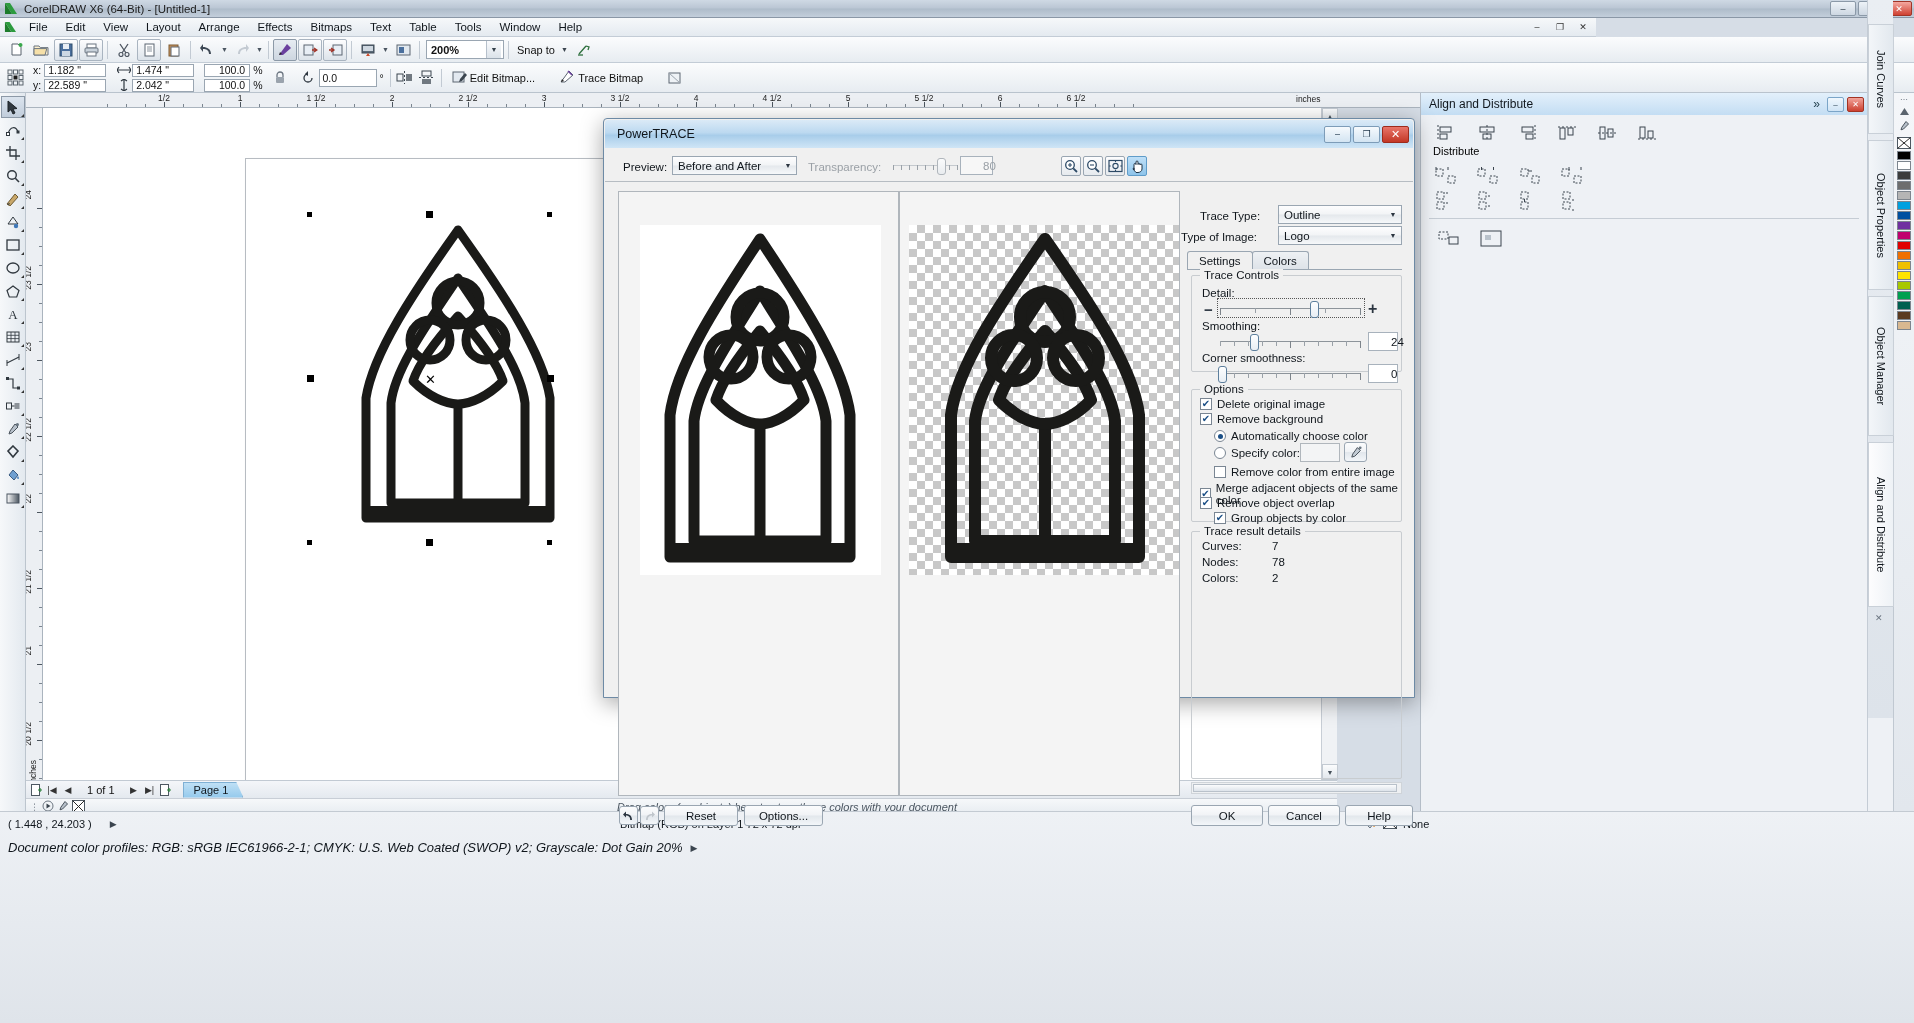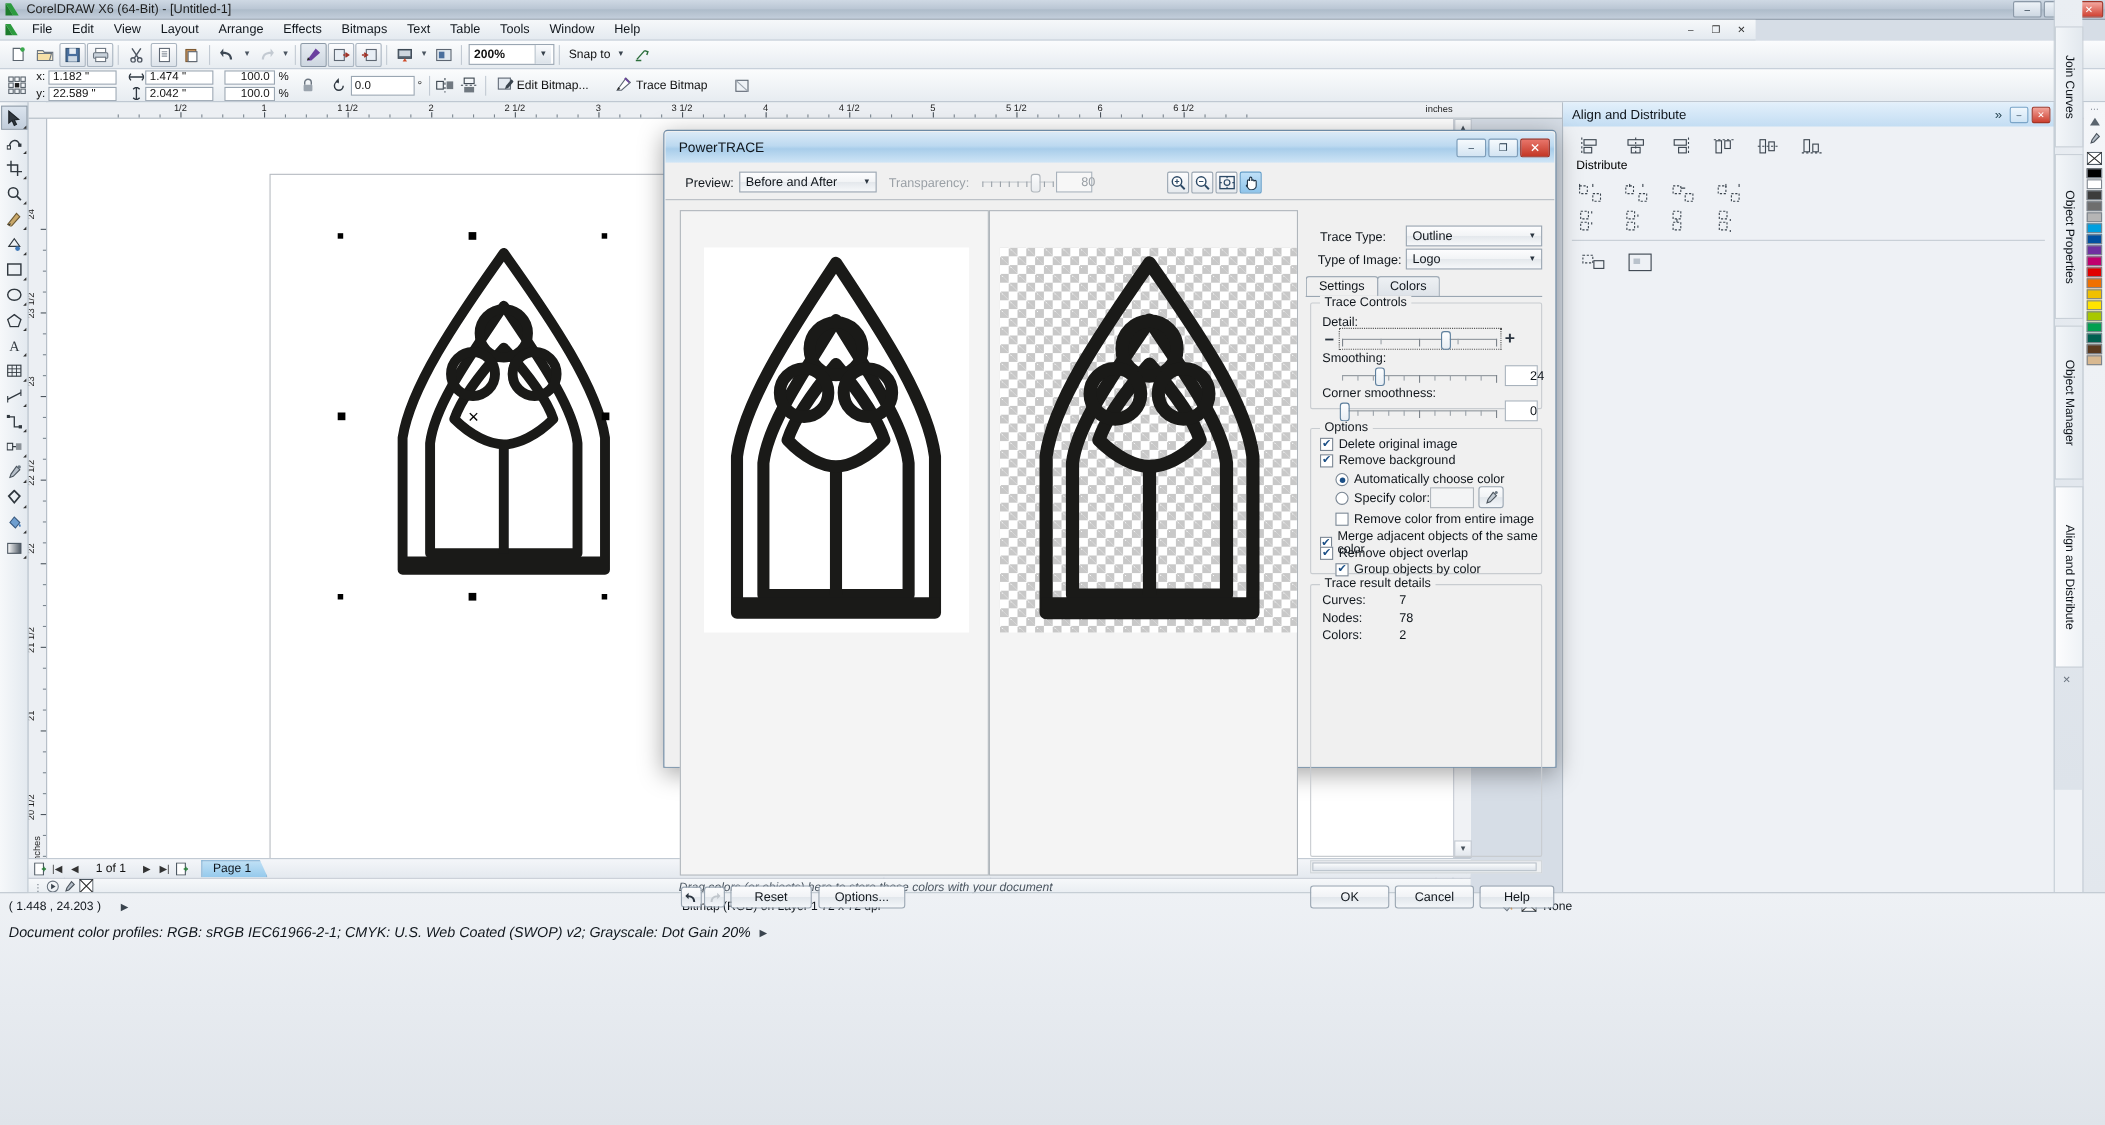--- a/index.html
+++ b/index.html
@@ -1320,21 +1320,21 @@
         </svg>
       </div>
     </div>
 
     <span class="pt-lbl abs" style="left:585px;top:62px;margin-left:10px;">Trace Type:</span>
     <span class="pt-combo abs" style="left:673px;top:57px;width:124px;height:19px;">
       <span>Outline</span>
       <span class="arr">▼</span>
     </span>
 
-    <span class="pt-lbl abs" style="left:593px;top:83px;">Type of Image:</span>
+    <span class="pt-lbl abs" style="left:576px;top:83px;">Type of Image:</span>
     <span class="pt-combo abs" style="left:673px;top:78px;width:124px;height:19px;">
       <span>Logo</span>
       <span class="arr">▼</span>
     </span>
 
     <div class="abs" style="left:582px;top:103px;display:flex;">
       <span class="pt-tab active">Settings</span>
       <span class="pt-tab" style="margin-left:-1px;">Colors</span>
     </div>
     <div class="abs" style="left:582px;top:121px;width:215px;height:1px;background:#9aa6b2;"></div>

